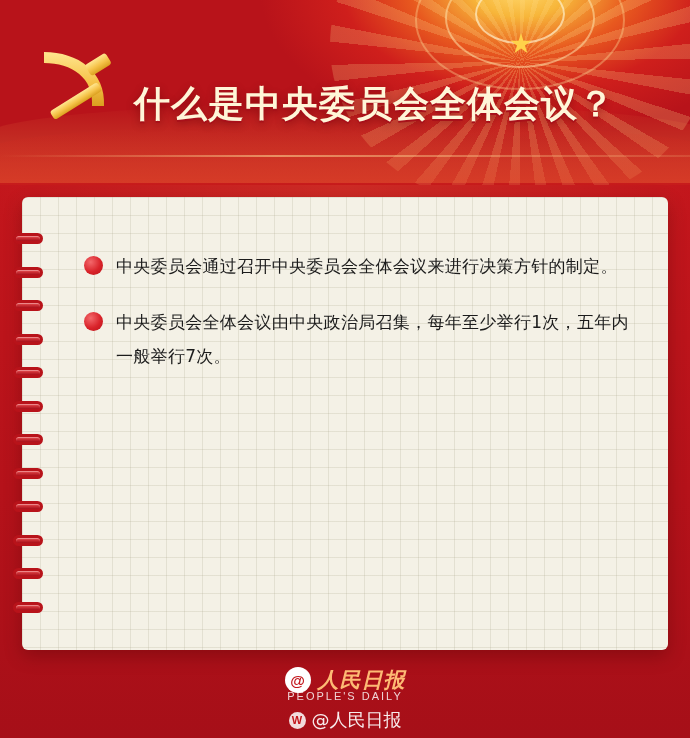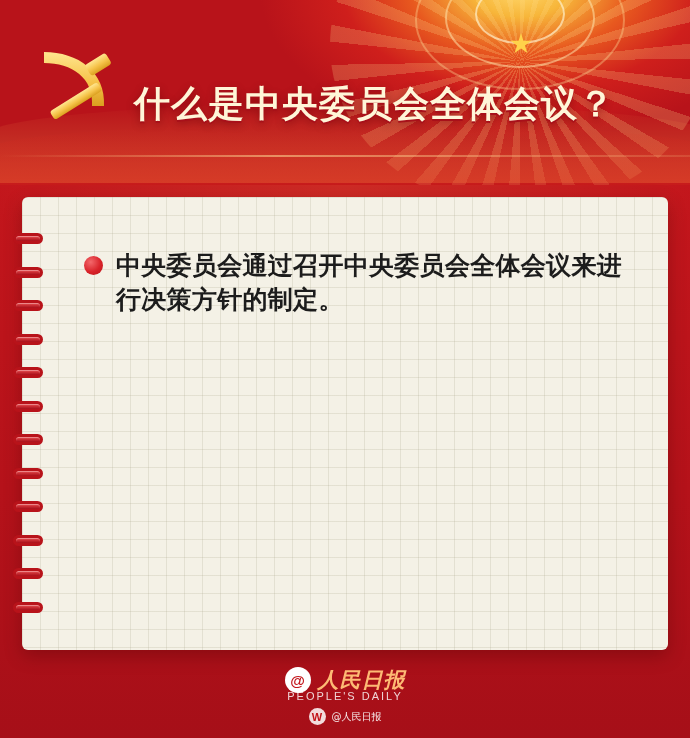--- a/index.html
+++ b/index.html
@@ -142,22 +142,22 @@
   .dot {
     flex: 0 0 auto;
     width: 19px; height: 19px;
     border-radius: 50%;
     background: radial-gradient(circle at 35% 32%, #f3686b 0%, #d9232a 55%, #b81219 100%);
     margin-top: 7px;
     margin-right: 13px;
   }
   .btext {
     font-family: "DejaVu Sans", "Liberation Sans", sans-serif;
-    font-size: 25px;
-    font-weight: bold;
+    font-size: 17px;
+    font-weight: normal;
     line-height: 34px;
     color: #1c1c1c;
     letter-spacing: 0.3px;
   }
 
   
   .footer {
     position: absolute;
     left: 0; bottom: 0;
     width: 690px; height: 88px;
@@ -211,21 +211,21 @@
     border-radius: 50%;
     background: rgba(255,255,255,0.85);
     color: #c3161c;
     font-size: 11px;
     font-weight: bold;
     display: flex; align-items: center; justify-content: center;
   }
   .weibo-text {
     color: rgba(255,255,255,0.92);
     font-family: "DejaVu Sans", "Liberation Sans", sans-serif;
-    font-size: 10px;
+    font-size: 18px;
   }
   
   .body-tex {
     position: absolute;
     left: 0; top: 185px;
     width: 690px; height: 553px;
     background:
       radial-gradient(ellipse 500px 260px at 50% 0%, rgba(255,140,80,0.18) 0%, rgba(255,140,80,0) 70%),
       linear-gradient(180deg, #c3161c 0%, #b5121a 55%, #a60f18 100%);
     z-index: -1;
@@ -270,20 +270,24 @@
 
 <div class="card-wrap">
   <div class="card">
     <div class="bullets">
 
       <div class="bullet-item">
         <span class="dot"></span>
         <span class="btext">中央委员会通过召开中央委员会全体会议来进行决策方针的制定。</span>
       </div>
 
+      <div class="bullet-item">
+        <span class="dot"></span>
+        <span class="btext">中央委员会全体会议由中央政治局召集，每年至少举行1次，五年内一般举行7次。</span>
+      </div>
 
 
     </div>
   </div>
 
   <div class="spiral">
     <div class="ring"></div>
     <div class="ring"></div>
     <div class="ring"></div>
     <div class="ring"></div>

